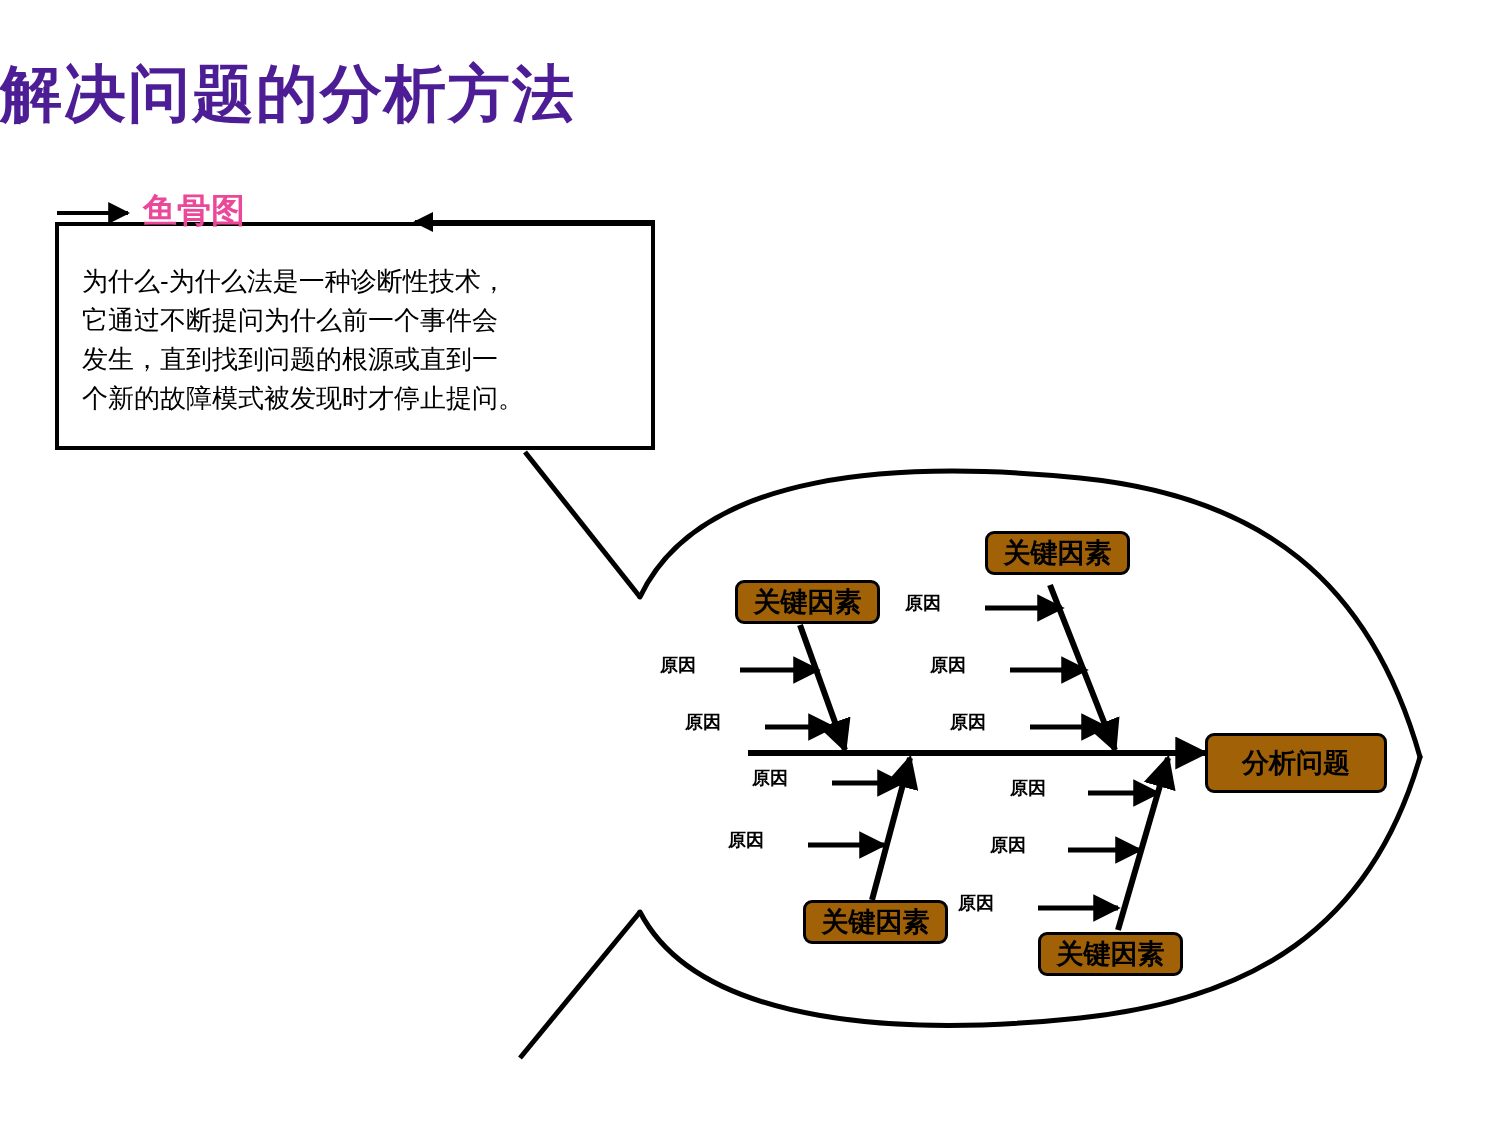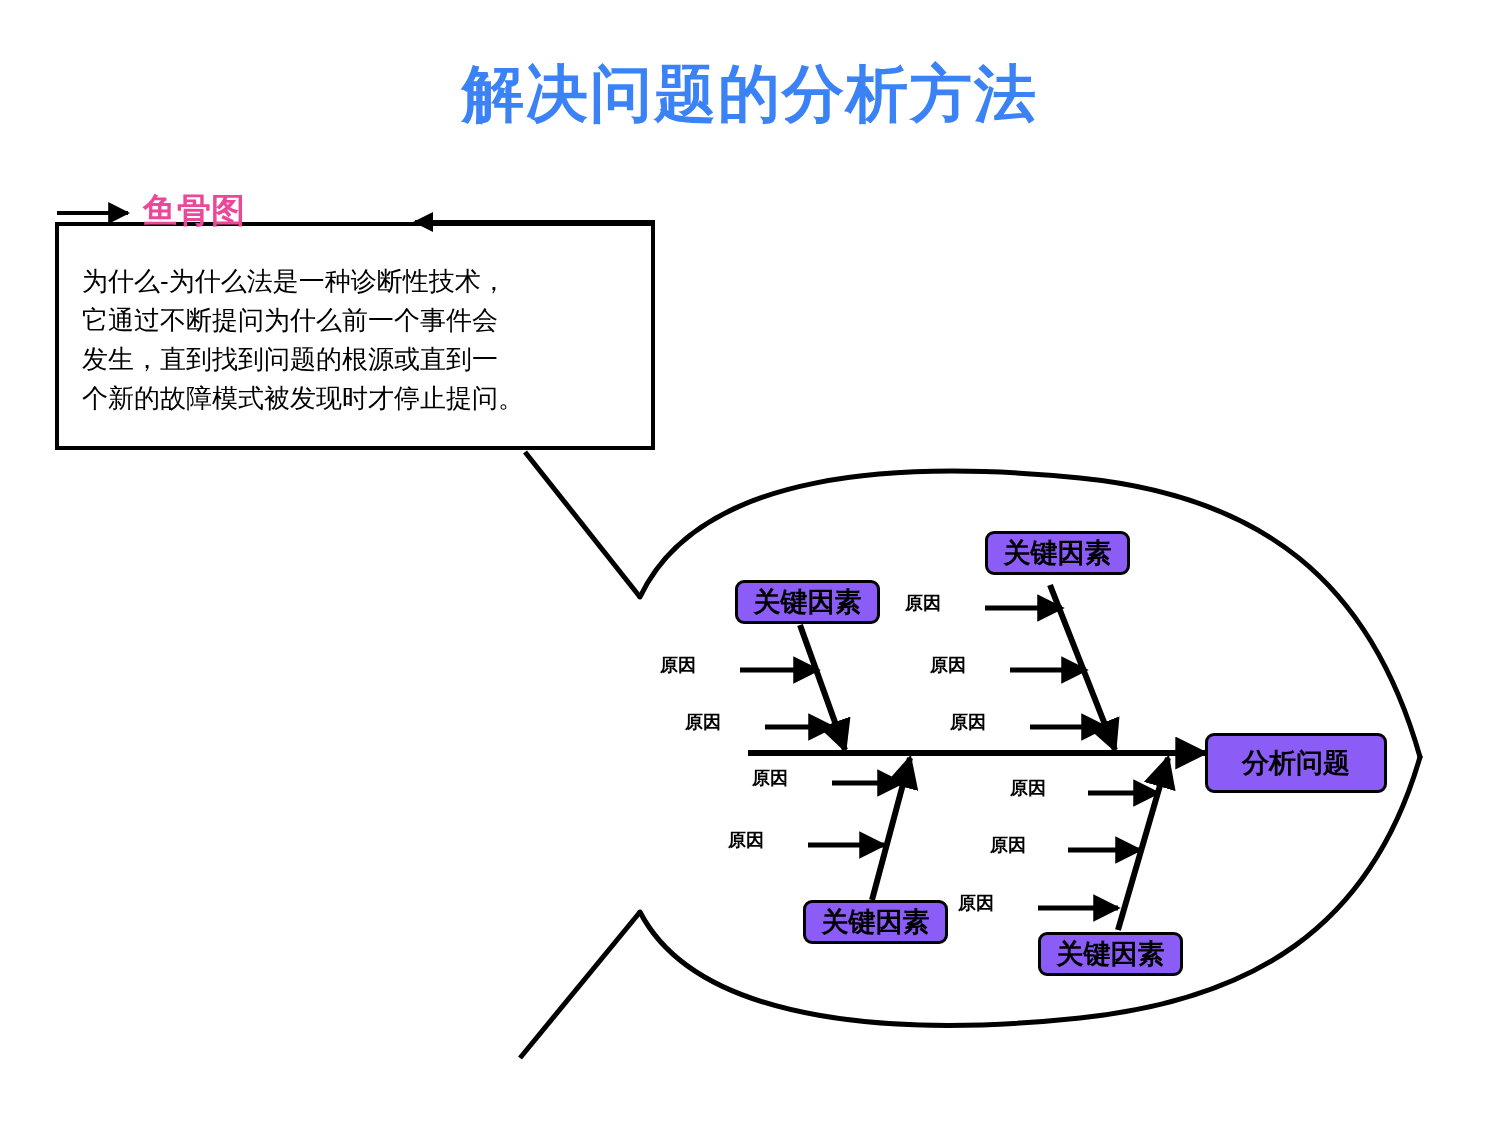--- a/index.html
+++ b/index.html
@@ -18,25 +18,24 @@
     position: absolute;
     left: 0; top: 0;
     width: 1500px;
     height: 1125px;
   }
   .title {
     position: absolute;
     left: 0;
     top: 52px;
     width: 1500px;
-    text-align: center;
     font-size: 62px;
     font-weight: bold;
     letter-spacing: 2px;
-    color: #3b82f6;
+    color: #4c1d95;
     font-family: Liberation Sans, sans-serif;
   }
   .note-box {
     position: absolute;
     left: 55px;
     top: 222px;
     width: 600px;
     height: 228px;
     border: 4px solid #000;
     background: #fff;
@@ -64,21 +63,21 @@
     position: absolute;
     left: 0; top: 0;
     width: 1500px;
     height: 1125px;
     pointer-events: none;
   }
   .node-box {
     position: absolute;
     border: 3px solid #000;
     border-radius: 9px;
-    background: #8b5cf6;
+    background: #a16207;
     font-size: 27px;
     font-weight: bold;
     color: #000;
     display: flex;
     align-items: center;
     justify-content: center;
     box-sizing: border-box;
     white-space: nowrap;
   }
   .cause-label {

